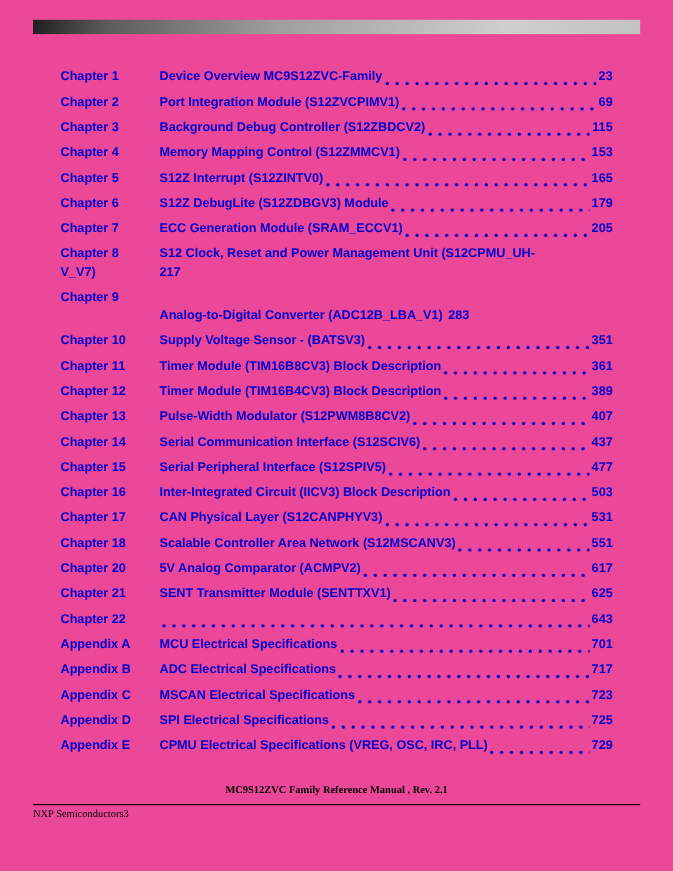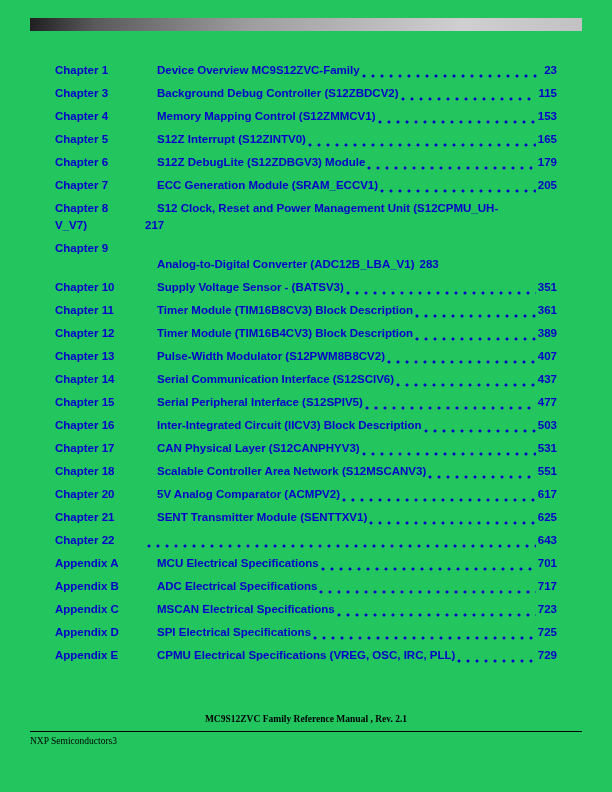--- a/index.html
+++ b/index.html
@@ -1,20 +1,20 @@
 <!DOCTYPE html>
 <html><head>
 <meta charset="utf-8">
 <style>
   html, body { margin: 0; padding: 0; background: #ffffff; }
   .page {
     position: relative;
     width: 612px;
     height: 792px;
-    background: #22c55e;
+    background: #ec4899;
     overflow: hidden;
     font-family: "Liberation Sans", sans-serif;
     text-decoration: underline;
   }
   .header-bar {
     position: absolute;
     top: 18px;
     left: 30px;
     right: 30px;
     height: 13px;
@@ -27,21 +27,21 @@
     right: 55px;
     color: #0000cc;
     font-weight: bold;
     font-size: 11.5px;
   }
   .toc-row { display: flex; margin-bottom: 6px; }
   .label-col { flex: 0 0 90px; line-height: 17px; }
   .label-col span { display: block; white-space: nowrap; }
   .title-col { flex: 1 1 auto; min-width: 0; }
   .title-line { display: flex; align-items: baseline; line-height: 17px; }
-  .title-text { white-space: nowrap; margin-left: 12px; }
+  .title-text { white-space: nowrap; }
   .leader {
     flex: 1 1 auto;
     align-self: flex-end;
     height: 11px;
     margin: 0 2px;
     background-image: radial-gradient(circle at 2px 8px, #0000cc 1.2px, rgba(0,0,0,0) 1.8px);
     background-size: 9px 11px;
     background-repeat: repeat-x;
   }
   .page-num { white-space: nowrap; }
@@ -89,20 +89,32 @@
         <div class="title-col">
           <div class="title-line">
             <span class="title-text">Device Overview MC9S12ZVC-Family</span>
             <span class="leader"></span>
             <span class="page-num">23</span>
           </div>
         </div>
       </div>
       <div class="toc-row">
         <div class="label-col">
+          <span>Chapter 2</span>
+        </div>
+        <div class="title-col">
+          <div class="title-line">
+            <span class="title-text">Port Integration Module (S12ZVCPIMV1)</span>
+            <span class="leader"></span>
+            <span class="page-num">69</span>
+          </div>
+        </div>
+      </div>
+      <div class="toc-row">
+        <div class="label-col">
           <span>Chapter 3</span>
         </div>
         <div class="title-col">
           <div class="title-line">
             <span class="title-text">Background Debug Controller (S12ZBDCV2)</span>
             <span class="leader"></span>
             <span class="page-num">115</span>
           </div>
         </div>
       </div>

